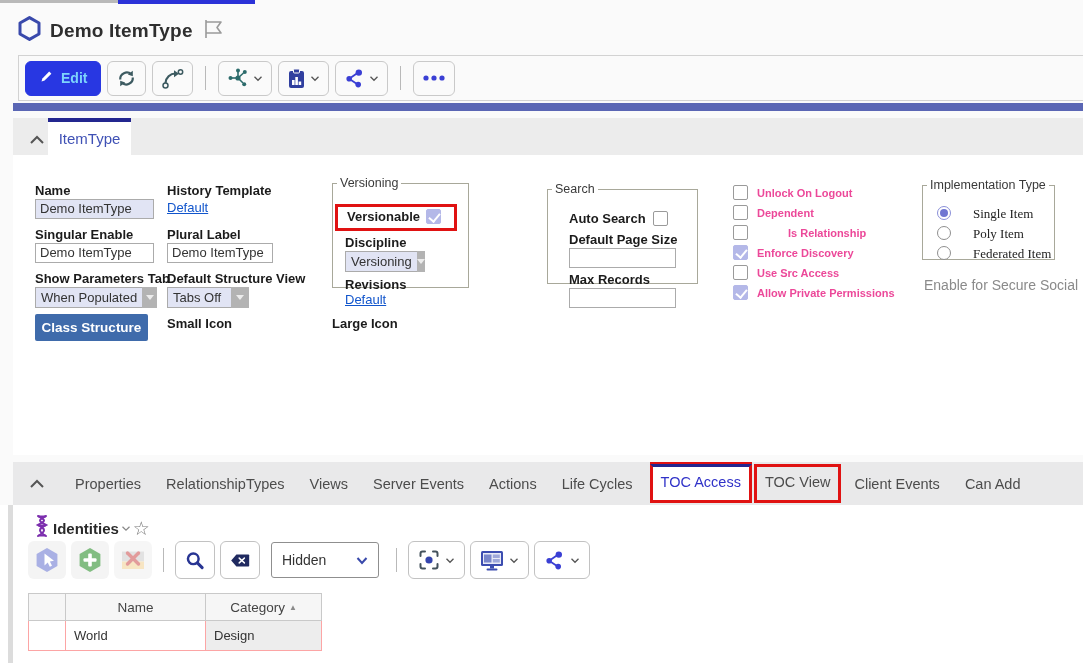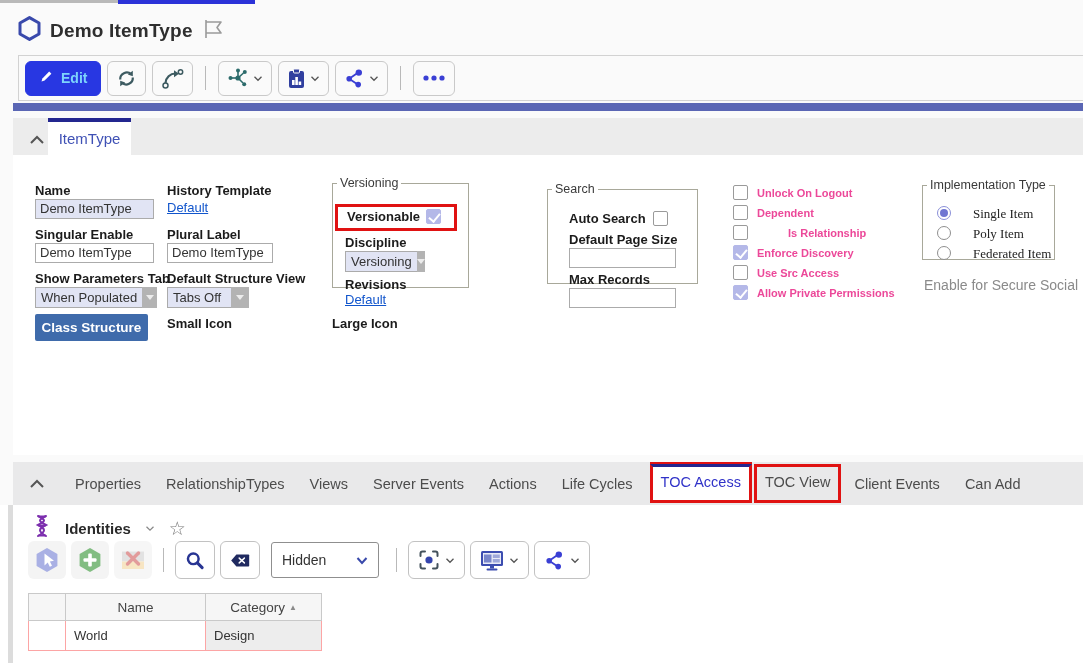--- a/index.html
+++ b/index.html
@@ -79,21 +79,21 @@
     cursor:pointer; flex:none; }
   .reltab.active { background:#fff; color:#3032c8; border-top:3px solid #23268f; padding-top:7px; }
   .reltab.hilite { border-left:3px solid #e01212; border-right:3px solid #e01212;
     border-bottom:3px solid #e01212; }
   .reltab.hilite:not(.active){ border-top:3px solid #e01212; padding-top:7px; }
   .reltab.active.hilite { box-shadow:0 -3px 0 #e01212; }
 
   
   #bottom-section { left:0; top:505px; right:0; bottom:0; background:#fff; }
   #splitter-strip { left:8px; top:505px; width:5px; bottom:0; background:#dcdcdc; }
-  #identities-header { position:absolute; left:33px; top:9px; display:flex; align-items:center; gap:14px; }
+  #identities-header { position:absolute; left:33px; top:9px; display:flex; align-items:center; gap:2px; }
   #identities-title { font-size:15px; font-weight:bold; color:#2a2a2a; }
   #identities-star { font-size:19px; color:#777; cursor:pointer; line-height:1; }
 
   #rel-toolbar { position:absolute; left:28px; top:36px; display:flex; align-items:center; gap:5px; }
   .flatbtn { width:38px; height:38px; background:#f4f4f4; border:none; border-radius:6px;
     display:flex; align-items:center; justify-content:center; cursor:pointer; }
   .boxbtn { height:38px; background:#fff; border:1px solid #c2c2c2; border-radius:6px;
     display:flex; align-items:center; justify-content:center; gap:5px; padding:0 9px; cursor:pointer; }
   #hidden-select { width:108px; height:36px; border:1px solid #8f8f8f; border-radius:3px;
     background:#fff; display:flex; align-items:center; justify-content:space-between;

